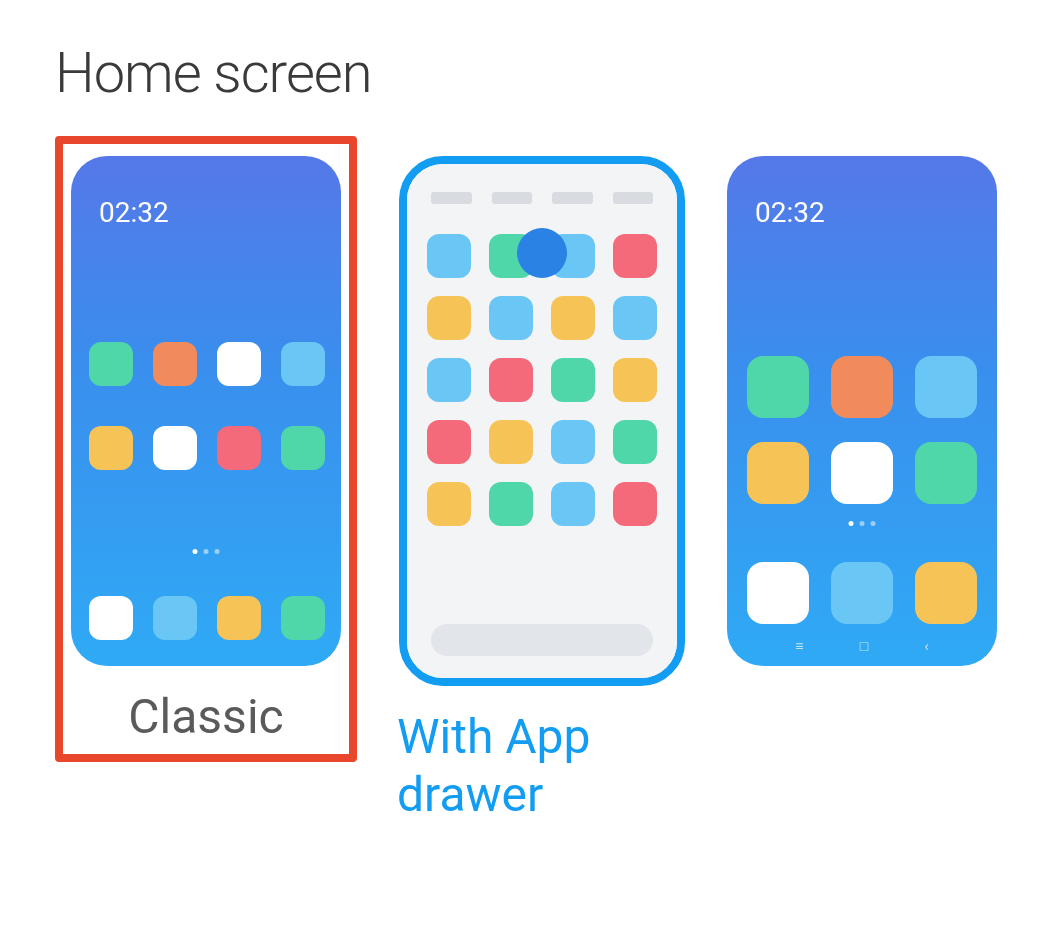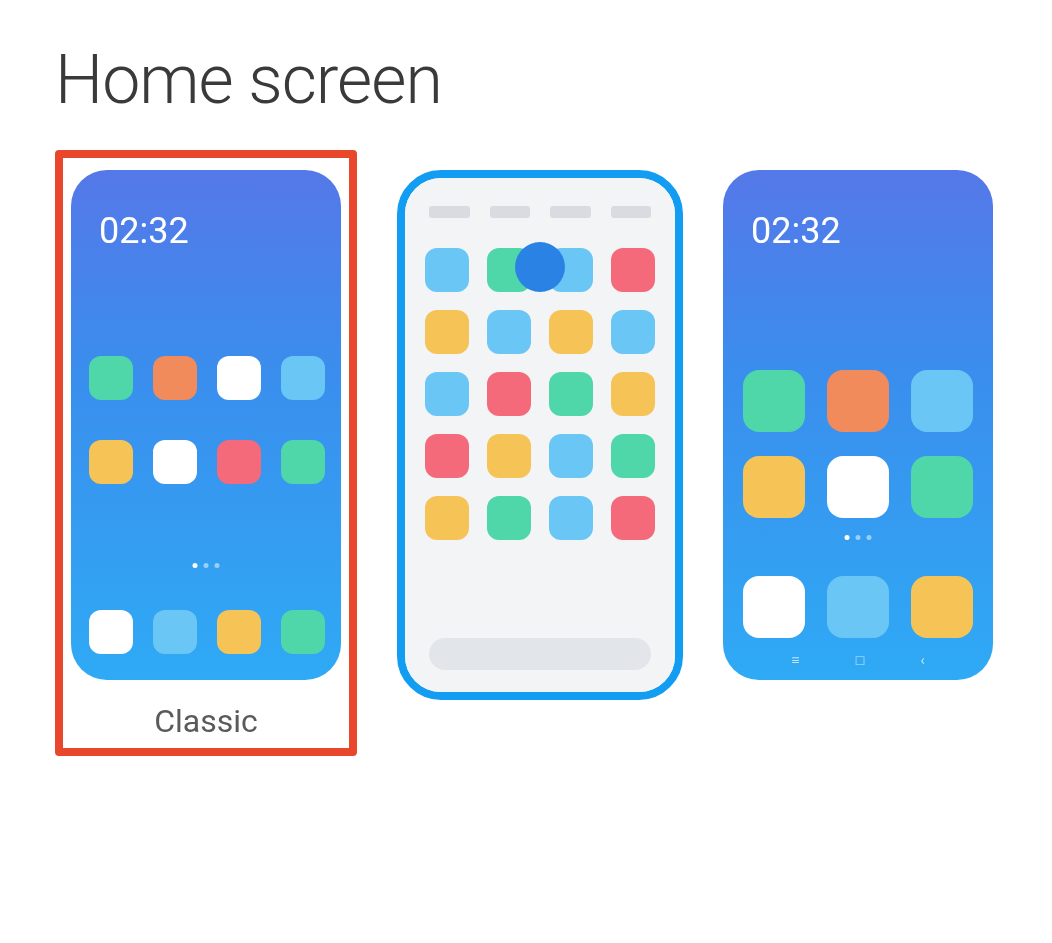--- a/index.html
+++ b/index.html
@@ -4,21 +4,21 @@
   <style>
     * { box-sizing: border-box; margin: 0; padding: 0; }
     body {
       background: #ffffff;
       font-family: -apple-system, BlinkMacSystemFont, "Segoe UI", Roboto, sans-serif;
       width: 1052px;
       height: 943px;
       padding: 40px 55px;
     }
     .title {
-      font-size: 68px;
+      font-size: 56px;
       font-weight: 300;
       color: #3a3a3a;
       margin-bottom: 30px;
       letter-spacing: -1px;
     }
     .options {
       display: flex;
       gap: 40px;
       align-items: flex-start;
     }
@@ -65,21 +65,21 @@
       background: #f3f4f6;
       border-radius: 36px;
       position: relative;
       overflow: hidden;
     }
     .clock {
       position: absolute;
       top: 40px;
       left: 28px;
       color: #ffffff;
-      font-size: 36px;
+      font-size: 28px;
       font-weight: 400;
     }
     .app-icon {
       width: 44px;
       height: 44px;
       border-radius: 12px;
     }
     .app-icon-lg {
       width: 62px;
       height: 62px;
@@ -169,21 +169,21 @@
       bottom: 12px;
       left: 0;
       right: 0;
       display: flex;
       justify-content: space-around;
       padding: 0 40px;
     }
     .nav-glyph { color: rgba(255,255,255,0.7); font-size: 14px; }
     .option-label {
       margin-top: 22px;
-      font-size: 32px;
+      font-size: 48px;
       color: #5a5a5a;
       font-weight: 400;
       text-align: left;
       line-height: 1.2;
     }
     .option-label.selected {
       color: #129cf2;
     }
     .classic-top-row {
       position: absolute;
@@ -286,20 +286,21 @@
           <div class="app-icon c-blue"></div>
           <div class="app-icon c-teal"></div>
           <div class="app-icon c-yellow"></div>
           <div class="app-icon c-teal"></div>
           <div class="app-icon c-blue"></div>
           <div class="app-icon c-pink"></div>
         </div>
         <div class="drawer-search"></div>
       </div>
     </div>
+    <div class="option-label selected">With App drawer</div>
   </div>
 
   <div class="option option-lite-wrap">
     <div class="phone phone-lite-bg">
       <div class="clock">02:32</div>
       <div class="lite-grid">
         <div class="app-icon-lg c-teal"></div>
         <div class="app-icon-lg c-orange"></div>
         <div class="app-icon-lg c-blue"></div>
         <div class="app-icon-lg c-yellow"></div>

